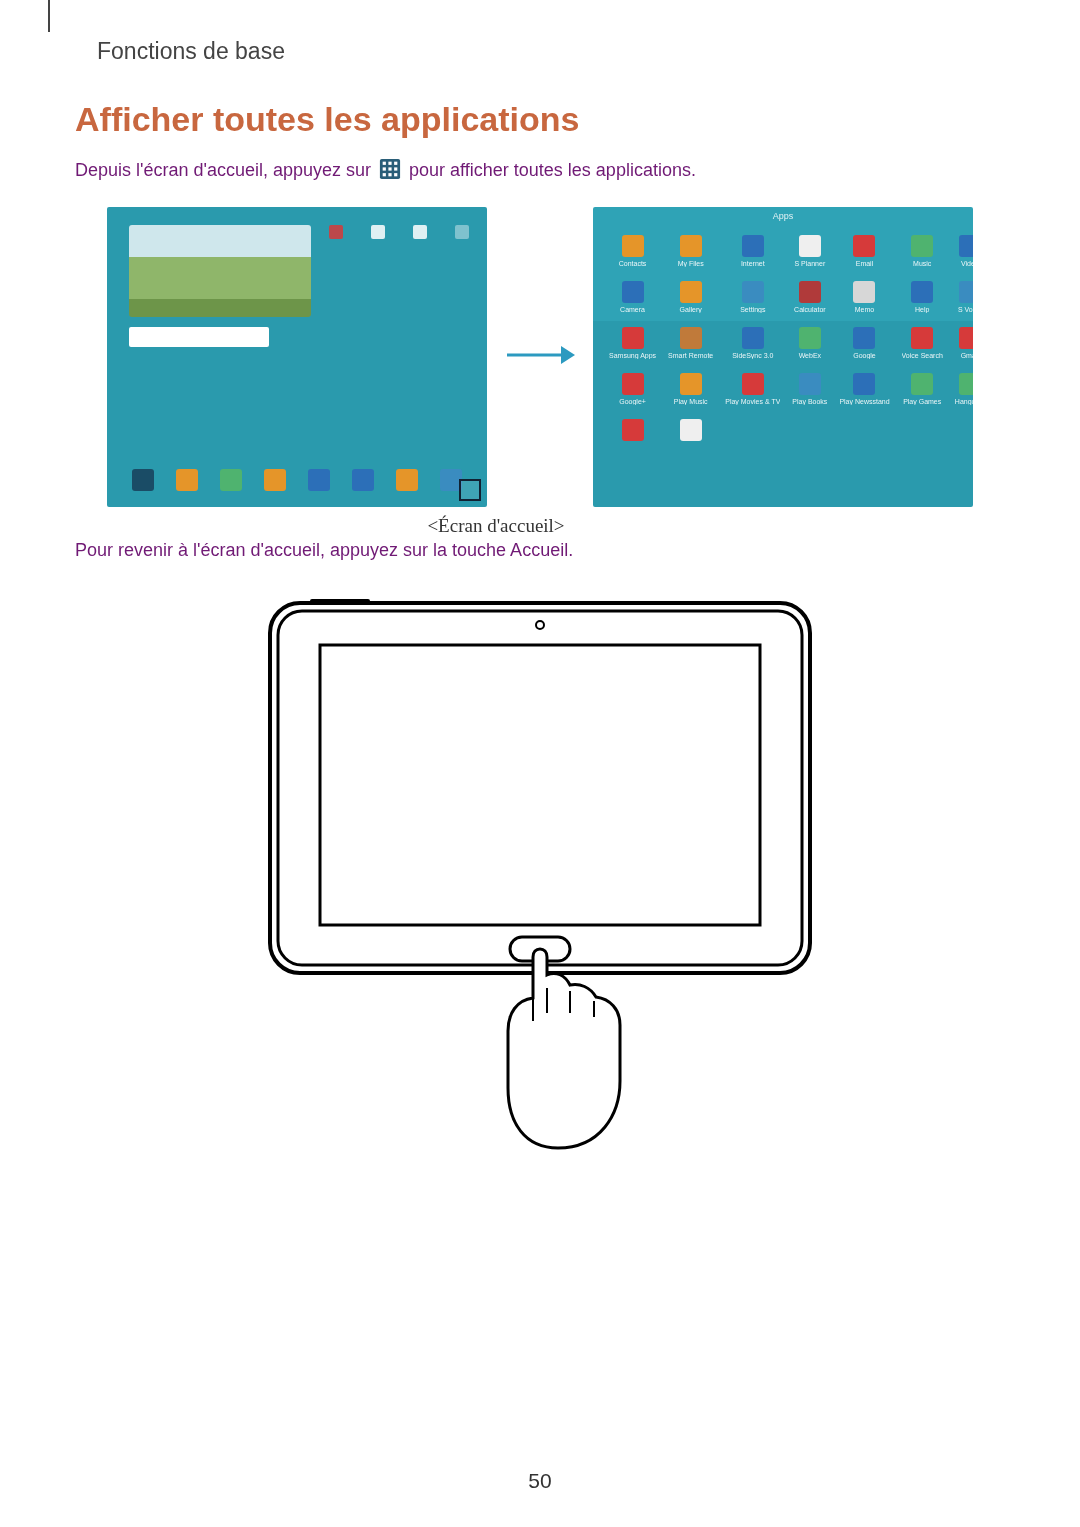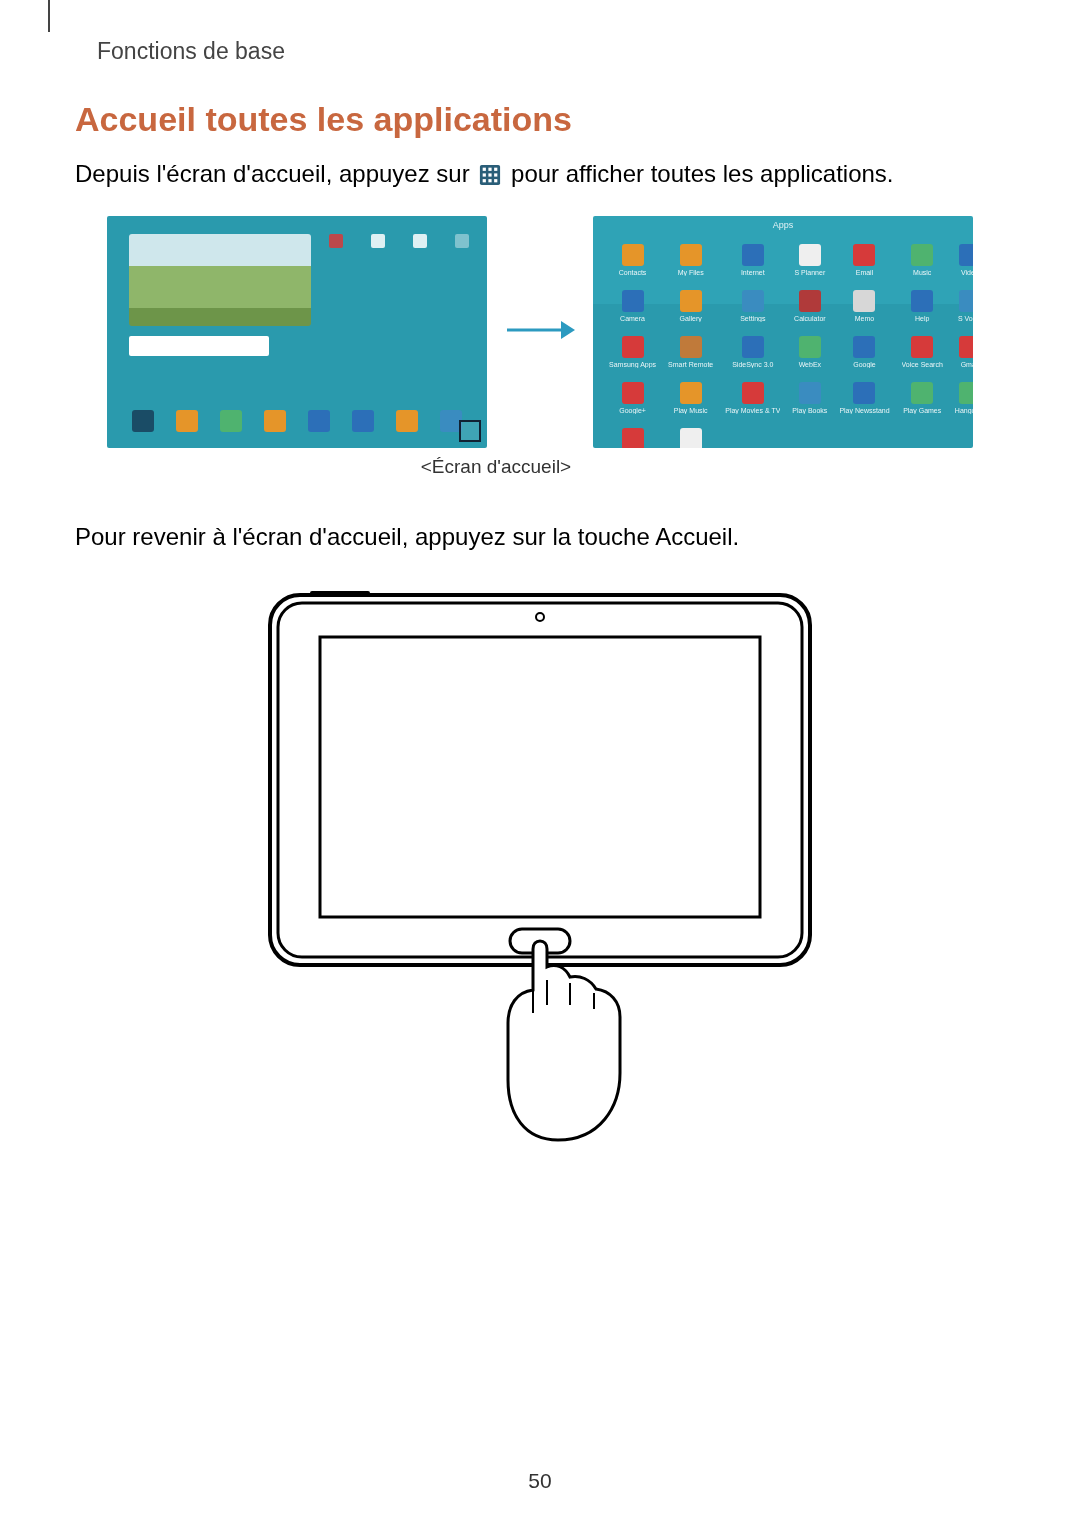--- a/index.html
+++ b/index.html
@@ -28,22 +28,22 @@
     top: 100px; left: 75px;
     width: 930px;
   }
   h2.section-title {
     color: #C8673F;
     font-size: 34px;
     font-weight: 600;
     margin-bottom: 18px;
   }
   p.body-text {
-    font-size: 24px;
-    color: #000000;
+    font-size: 18px;
+    color: #701a75;
     line-height: 1.45;
     margin-bottom: 24px;
   }
   .apps-icon {
     display: inline-block;
     width: 22px; height: 22px;
     vertical-align: -4px;
     margin: 0 3px;
   }
   .apps-icon svg { width: 22px; height: 22px; display: block; }
@@ -52,21 +52,21 @@
   .shots-row {
     display: flex;
     align-items: center;
     justify-content: center;
     gap: 18px;
     margin-top: 14px;
     margin-bottom: 8px;
   }
   .shot {
     width: 380px;
-    height: 232px;
+    height: 300px;
     background: linear-gradient(#2fa3b6 0%, #2fa3b6 38%, #2a9aad 38%, #2a9aad 100%);
     position: relative;
     border-radius: 2px;
     overflow: hidden;
   }
   .shot.home {
     background: #2a9aad;
   }
   .home-widget {
     position: absolute;
@@ -137,31 +137,31 @@
     text-overflow: ellipsis;
   }
 
   .arrow-wrap { width: 70px; text-align: center; }
   .arrow-wrap svg { width: 70px; height: 22px; }
 
   .captions-row {
     display: flex;
     justify-content: center;
     gap: 18px;
+    font-family: Liberation Serif, serif;
   }
   .caption {
     width: 380px;
     text-align: center;
     font-size: 19px;
     color: #333;
   }
   .caption.spacer { width: 70px; }
 
   p.second {
-    margin-top: 42px;
     margin-bottom: 30px;
   }
 
   .tablet-fig {
     display: flex;
     justify-content: center;
   }
   .tablet-fig svg { width: 560px; height: auto; }
 
   .page-num {
@@ -173,21 +173,21 @@
     color: #333;
   }
 </style>
 </head>
 <body>
 
 <div class="tab-mark"></div>
 <div class="breadcrumb">Fonctions de base</div>
 
 <div class="content">
-  <h2 class="section-title">Accueil toutes les applications</h2>
+  <h2 class="section-title">Afficher toutes les applications</h2>
 
   <p class="body-text">
     <span>Depuis l'écran d'accueil, appuyez sur</span>
     <span class="apps-icon">
       <svg viewBox="0 0 24 24">
         <rect x="1" y="1" width="22" height="22" rx="2" fill="#2A5E78"></rect>
         <g fill="#fff">
           <rect x="4" y="4" width="3.5" height="3.5"></rect>
             <rect x="10.25" y="4" width="3.5" height="3.5"></rect>
             <rect x="16.5" y="4" width="3.5" height="3.5"></rect>

